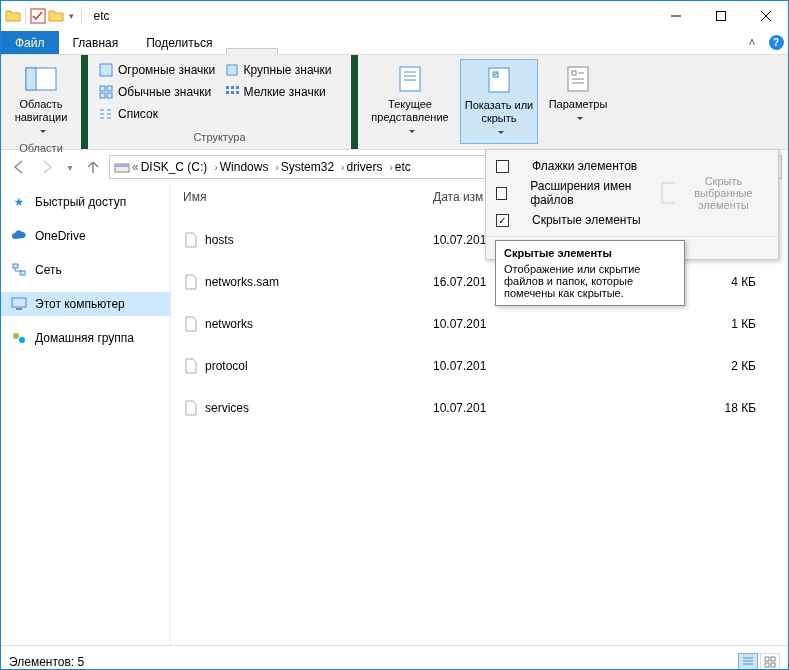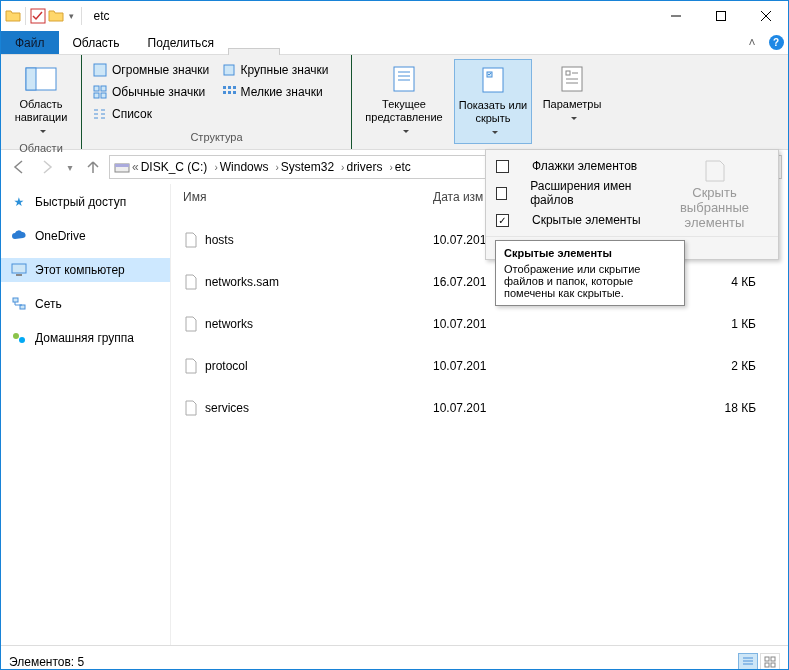--- a/index.html
+++ b/index.html
@@ -10,28 +10,28 @@
   .qat .folder-ico { width: 16px; height: 16px; }
   .qat .check-ico { width: 16px; height: 16px; }
   .titlebar .sep { width: 1px; height: 18px; background: #ddd; margin: 0 2px; }
   .titlebar .title { flex: 1; padding-left: 6px; font-size: 12px; }
   .win-controls { display: flex; }
   .win-controls div { width: 45px; height: 30px; display: flex; align-items: center; justify-content: center; }
   .win-controls svg { stroke: #000; }
   
   .tabs { height: 24px; display: flex; align-items: stretch; background: #fff; border-bottom: 1px solid #ddd; }
   .tab { padding: 0 14px; display: flex; align-items: center; font-size: 12px; }
-  .tab.file { background: #1979ca; color: #0f172a; }
+  .tab.file { background: #1979ca; color: #fef9c3; }
   .tab.active { border: 1px solid #ccc; border-bottom: 1px solid #f1f1f1; background: #f1f1f1; position: relative; top: 17px; }
   .tabs .spacer { flex: 1; }
   .tabs .help, .tabs .caret { width: 24px; display: flex; align-items: center; justify-content: center; }
   .help-circle { width: 15px; height: 15px; border-radius: 50%; background: #1e88e5; color: #fff; font-size: 10px; display: flex; align-items: center; justify-content: center; font-weight: bold;}
   
   .ribbon { background: #f1f1f1; border-bottom: 1px solid #ddd; display: flex; height: 95px; position: relative; }
-  .group { border-right: 1px solid #14532d; display: flex; flex-direction: column; }
+  .group { border-right: 7px solid #14532d; display: flex; flex-direction: column; }
   .group .body { flex: 1; display: flex; align-items: flex-start; padding: 4px 6px 0 6px; gap: 4px; }
   .group .label { text-align: center; font-size: 11px; color: #555; height: 18px; }
   .big-btn { width: 68px; display: flex; flex-direction: column; align-items: center; text-align: center; padding: 4px 2px; font-size: 11px; line-height: 1.2; }
   .big-btn .ico { width: 32px; height: 32px; margin-bottom: 3px; display: flex; align-items: center; justify-content: center; }
   .big-btn.active { background: #cde6f7; border: 1px solid #7eb4e2; }
   .small-row { display: flex; align-items: center; gap: 4px; height: 22px; padding: 0 4px; white-space: nowrap; font-size: 12px; }
   .small-row.sel { background: #cde6f7; border: 1px solid #7eb4e2; }
   .small-row .ico { width: 16px; height: 16px; display: inline-flex; align-items: center; justify-content: center; }
   
   .navbar { height: 34px; display: flex; align-items: center; padding: 0 6px; gap: 4px; }
@@ -54,21 +54,21 @@
   .col-size { flex: 1; text-align: right; padding-right: 20px; }
   .row { display: flex; padding: 2px 12px; align-items: center; font-size: 12px; margin-top: 22px; }
   .row .col-name { display: flex; align-items: center; gap: 6px; }
   .file-ico { width: 16px; height: 16px; }
   
   .dropdown { position: absolute; left: 485px; top: 149px; width: 294px; background: #f5f5f5; border: 1px solid #ccc; box-shadow: 2px 2px 4px rgba(0,0,0,0.2); z-index: 10; }
   .dropdown .opts { display: flex; padding: 6px; }
   .dropdown .opts-left { flex: 1; }
   .opt-row { display: flex; align-items: center; gap: 23px; padding: 3px 4px; }
   .chk { width: 13px; height: 13px; border: 1px solid #333; display: inline-flex; align-items: center; justify-content: center; background: #fff; font-size: 10px; color: #000; }
-  .dropdown .right { width: 115px; text-align: center; font-size: 13px; color: #999; display: flex; flex-direction: column; align-items: center; justify-content: center; }
+  .dropdown .right { width: 115px; text-align: center; font-size: 11px; color: #999; display: flex; flex-direction: row; align-items: center; justify-content: center; }
   .dropdown .footer { text-align: center; font-size: 11px; padding: 4px 0 6px 0; color: #444; border-top: 1px solid #e5e5e5; }
   
   .tooltip { position: absolute; left: 495px; top: 240px; width: 190px; background: #fff; border: 1px solid #888; padding: 6px 8px; font-size: 11px; z-index: 11; box-shadow: 2px 2px 4px rgba(0,0,0,0.2); }
   .tooltip .tt-title { font-weight: bold; margin-bottom: 4px; }
   
   .status { height: 32px; border-top: 1px solid #ddd; display: flex; align-items: center; padding: 12px 8px; font-size: 12px; }
   .status .sp { flex: 1; }
   .view-toggle { width: 20px; height: 18px; border: 1px solid #ddd; margin-left: 2px; display: flex; align-items: center; justify-content: center; }
   .view-toggle.sel { background: #cde6f7; border-color: #7eb4e2; }
   .caret-dn::after { content: ""; display: inline-block; border: 3px solid transparent; border-top-color: #444; margin-left: 3px; position: relative; top: 2px;}
@@ -108,21 +108,21 @@
         <svg width="10" height="10">
           <line x1="0" y1="0" x2="10" y2="10" stroke-width="1"></line>
           <line x1="10" y1="0" x2="0" y2="10" stroke-width="1"></line>
         </svg>
       </div>
   </div>
 </div>
 
 <div class="tabs">
   <div class="tab file">Файл</div>
-  <div class="tab">Область</div>
+  <div class="tab">Главная</div>
   <div class="tab">Поделиться</div>
   <div class="tab active">Вид</div>
   <div class="spacer"></div>
   <div class="caret" style="color:#666">˄</div>
   <div class="help">
       <div class="help-circle">?</div>
     </div>
 </div>
 
 <div class="ribbon">
@@ -307,40 +307,40 @@
       <div class="side-item">
           <span class="ico">
             <svg width="16" height="16">
               <path d="M4 11a3 3 0 010-6 4 4 0 017-1 3 3 0 011 6z" fill="#2b7cd3"></path>
             </svg>
           </span>
           <span>OneDrive</span>
         </div>
     </div>
     <div class="side-group">
-      <div class="side-item sel">
-          <span class="ico">
-            <svg width="16" height="16">
-              <rect x="1" y="2" width="14" height="9" fill="#cde6f7" stroke="#4a90d9"></rect>
-              <rect x="5" y="12" width="6" height="2" fill="#888"></rect>
-            </svg>
-          </span>
-          <span>Этот компьютер</span>
-        </div>
-    </div>
-    <div class="side-group">
       <div class="side-item">
           <span class="ico">
             <svg width="16" height="16">
               <rect x="2" y="2" width="5" height="4" fill="#cde6f7" stroke="#4a90d9"></rect>
               <rect x="9" y="9" width="5" height="4" fill="#cde6f7" stroke="#4a90d9"></rect>
               <path d="M4 6v3h7" fill="none" stroke="#4a90d9"></path>
             </svg>
           </span>
           <span>Сеть</span>
+        </div>
+    </div>
+    <div class="side-group">
+      <div class="side-item sel">
+          <span class="ico">
+            <svg width="16" height="16">
+              <rect x="1" y="2" width="14" height="9" fill="#cde6f7" stroke="#4a90d9"></rect>
+              <rect x="5" y="12" width="6" height="2" fill="#888"></rect>
+            </svg>
+          </span>
+          <span>Этот компьютер</span>
         </div>
     </div>
     <div class="side-group">
       <div class="side-item">
           <span class="ico">
             <svg width="16" height="16">
               <circle cx="5" cy="6" r="3" fill="#8bc34a"></circle>
               <circle cx="11" cy="10" r="3" fill="#03a9f4"></circle>
             </svg>
           </span>

